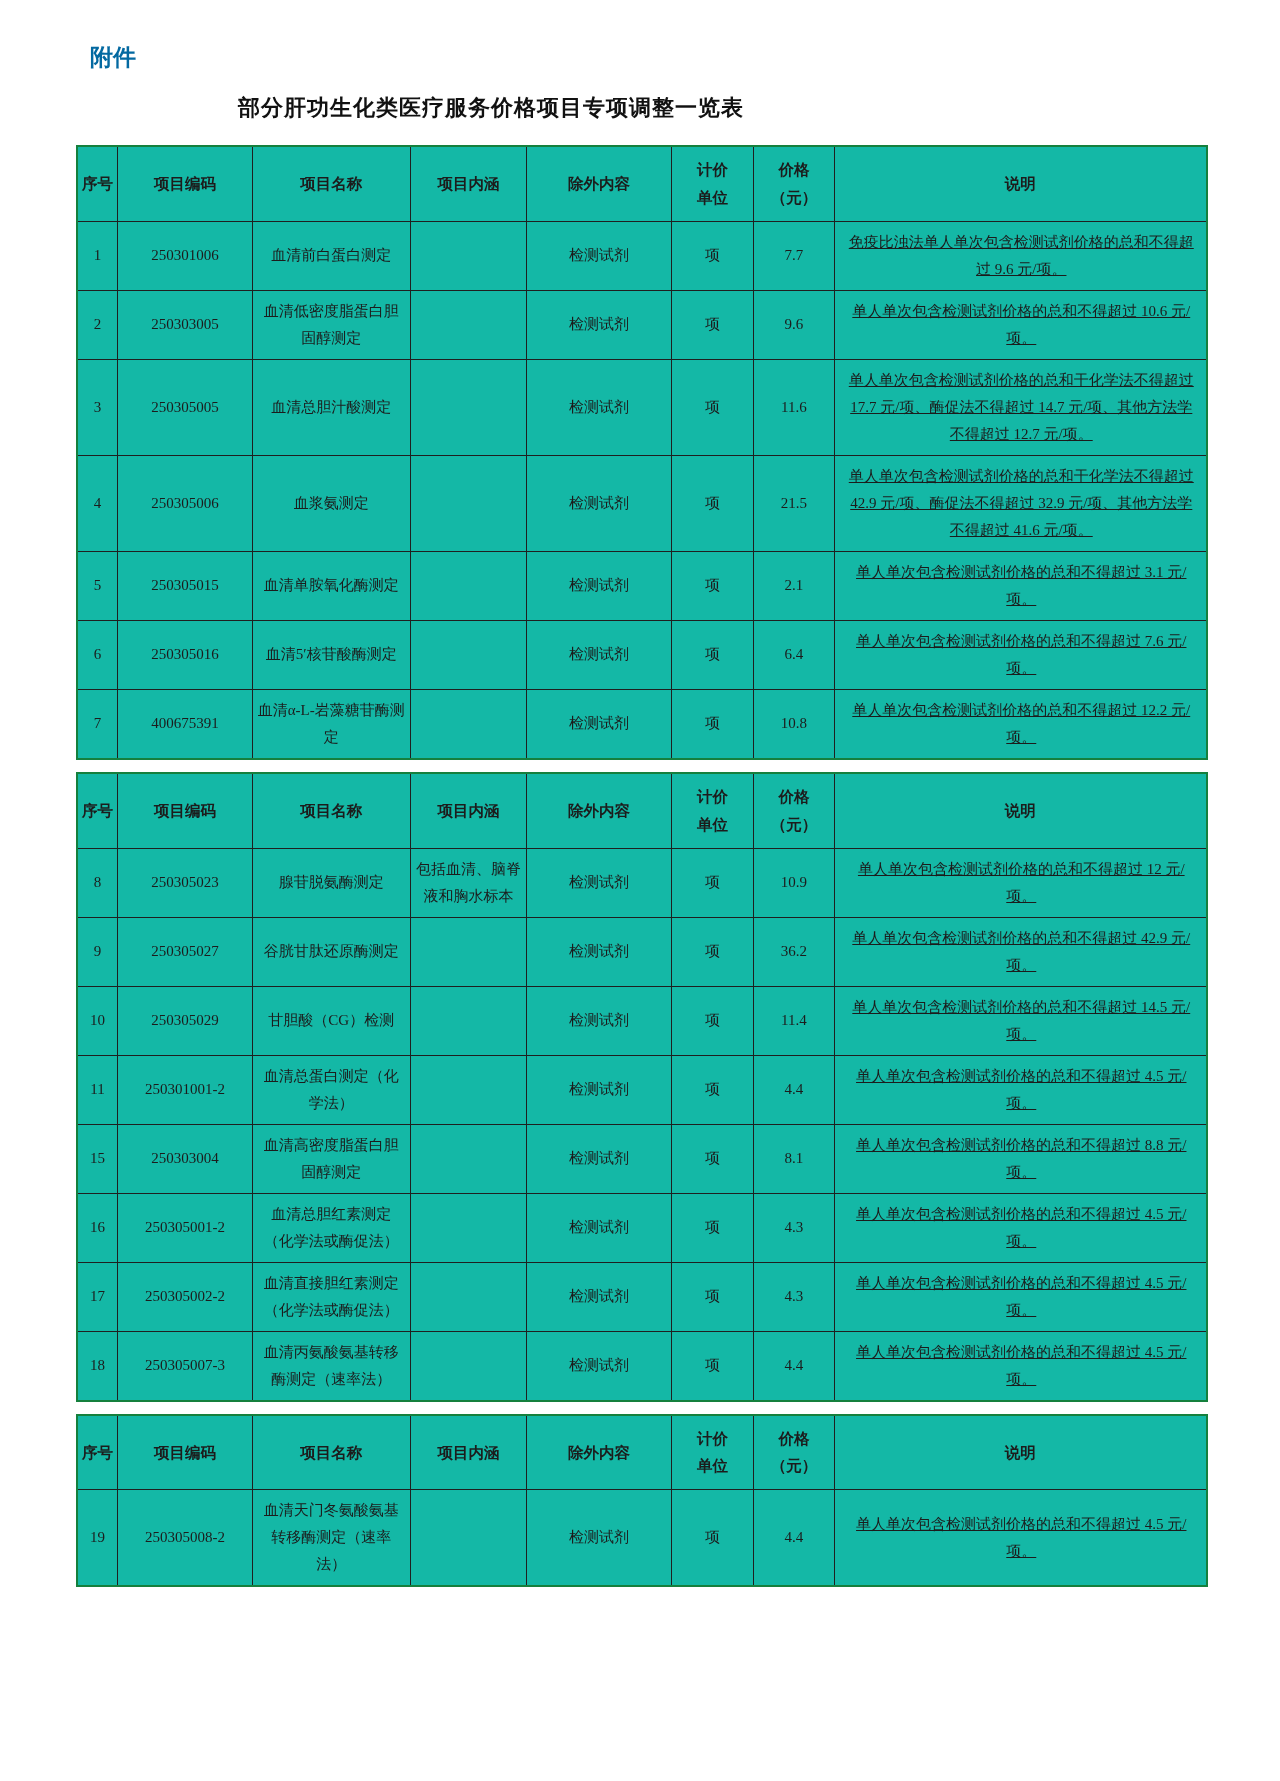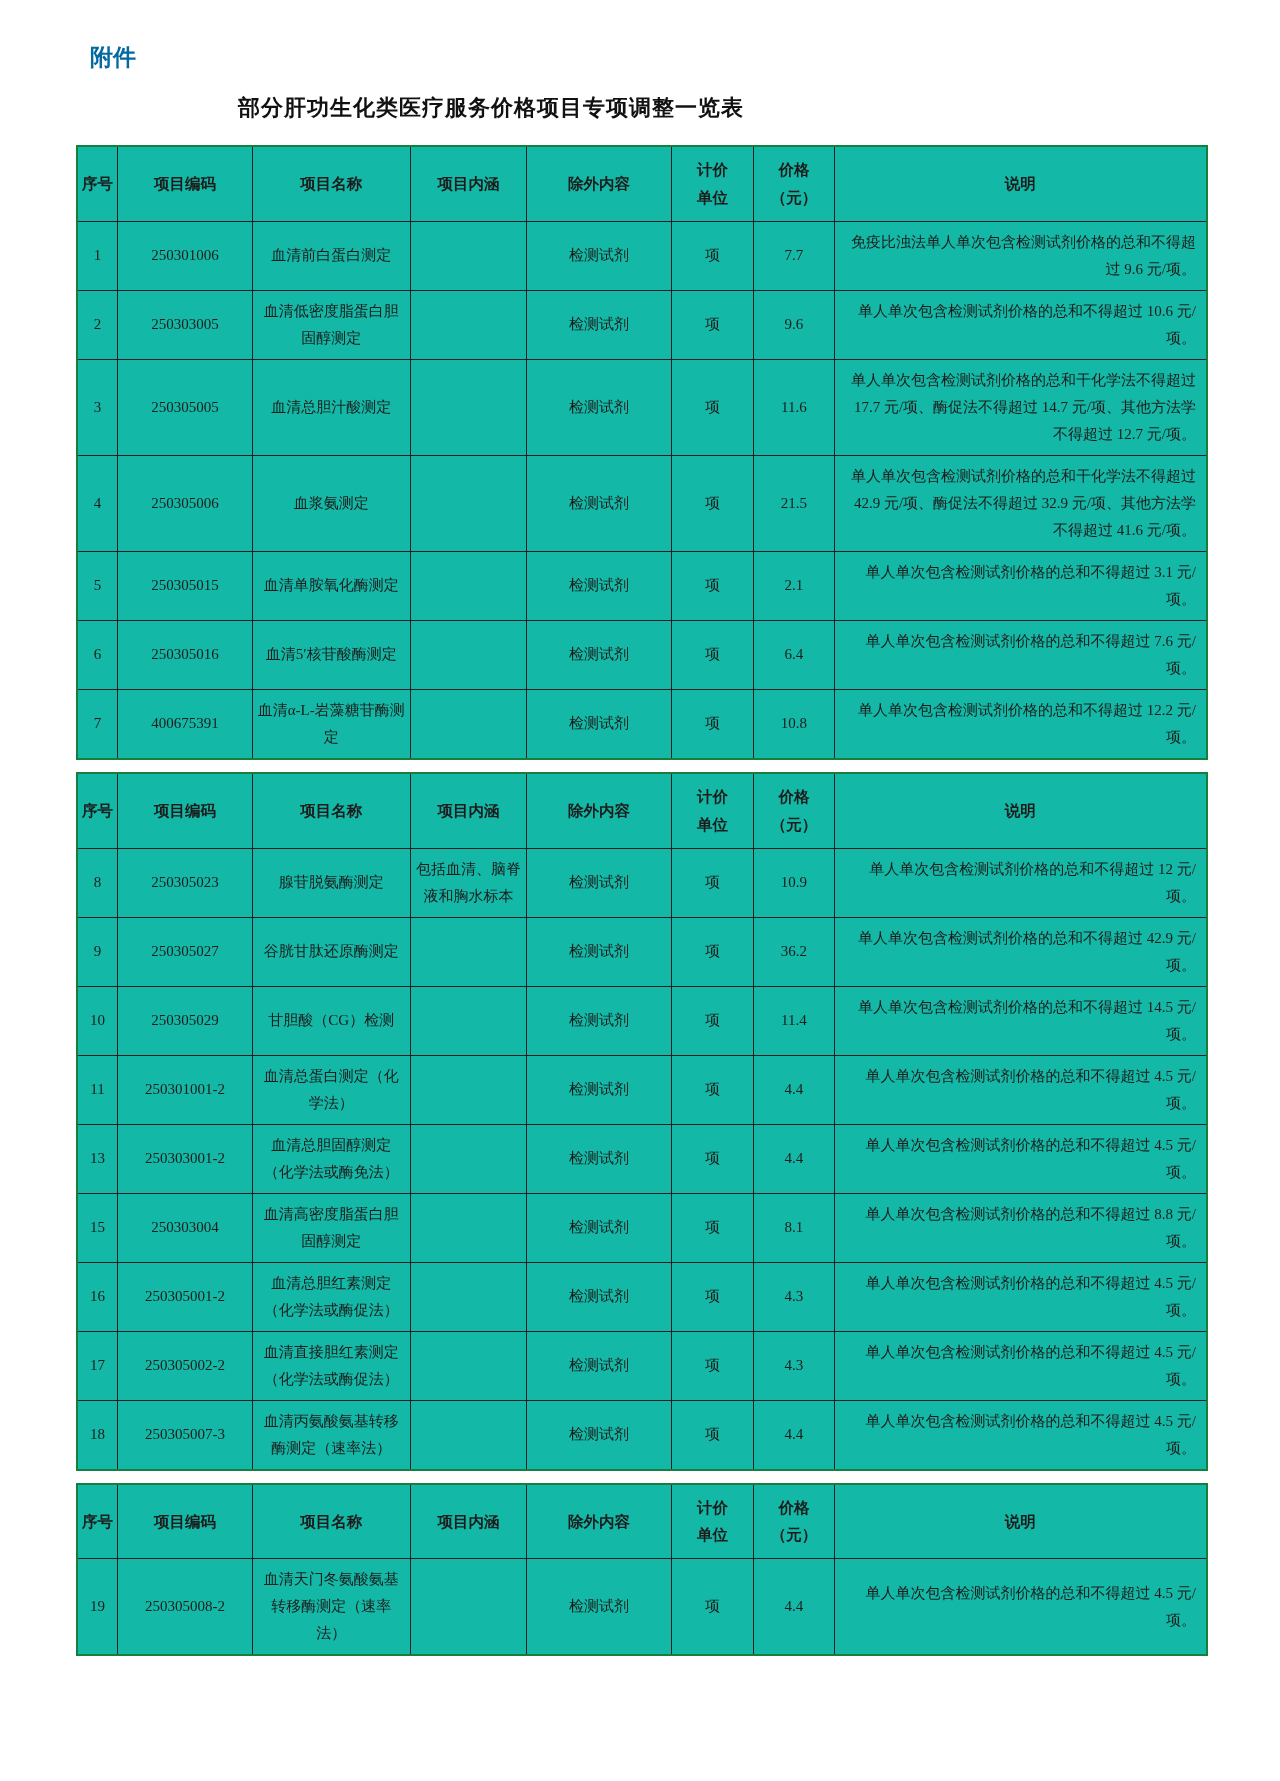--- a/index.html
+++ b/index.html
@@ -39,22 +39,23 @@
     vertical-align:middle;
     padding:7px 5px;
     word-break:break-all;
   }
   .price-table th{
     font-weight:700;
     font-size:15.5px;
     padding:9px 4px;
   }
   .price-table td.cell-note{
-    text-align:right;
+    text-align:center;
     padding:7px 10px 7px 12px;
+    text-decoration:underline;
   }
   col.c-index{width:3.6%;}
   col.c-code{width:11.9%;}
   col.c-name{width:14.0%;}
   col.c-content{width:10.3%;}
   col.c-excl{width:12.8%;}
   col.c-unit{width:7.3%;}
   col.c-price{width:7.1%;}
   col.c-note{width:33.0%;}
   .hdr-line{display:block;}
@@ -237,30 +238,20 @@
           <td class="cell-index">11</td>
           <td class="cell-code">250301001-2</td>
           <td class="cell-name">血清总蛋白测定（化学法）</td>
           <td class="cell-content"></td>
           <td class="cell-exclusion">检测试剂</td>
           <td class="cell-unit">项</td>
           <td class="cell-price">4.4</td>
           <td class="cell-note">单人单次包含检测试剂价格的总和不得超过 4.5 元/项。</td>
         </tr>
         <tr>
-          <td class="cell-index">13</td>
-          <td class="cell-code">250303001-2</td>
-          <td class="cell-name">血清总胆固醇测定（化学法或酶免法）</td>
-          <td class="cell-content"></td>
-          <td class="cell-exclusion">检测试剂</td>
-          <td class="cell-unit">项</td>
-          <td class="cell-price">4.4</td>
-          <td class="cell-note">单人单次包含检测试剂价格的总和不得超过 4.5 元/项。</td>
-        </tr>
-        <tr>
           <td class="cell-index">15</td>
           <td class="cell-code">250303004</td>
           <td class="cell-name">血清高密度脂蛋白胆固醇测定</td>
           <td class="cell-content"></td>
           <td class="cell-exclusion">检测试剂</td>
           <td class="cell-unit">项</td>
           <td class="cell-price">8.1</td>
           <td class="cell-note">单人单次包含检测试剂价格的总和不得超过 8.8 元/项。</td>
         </tr>
         <tr>

